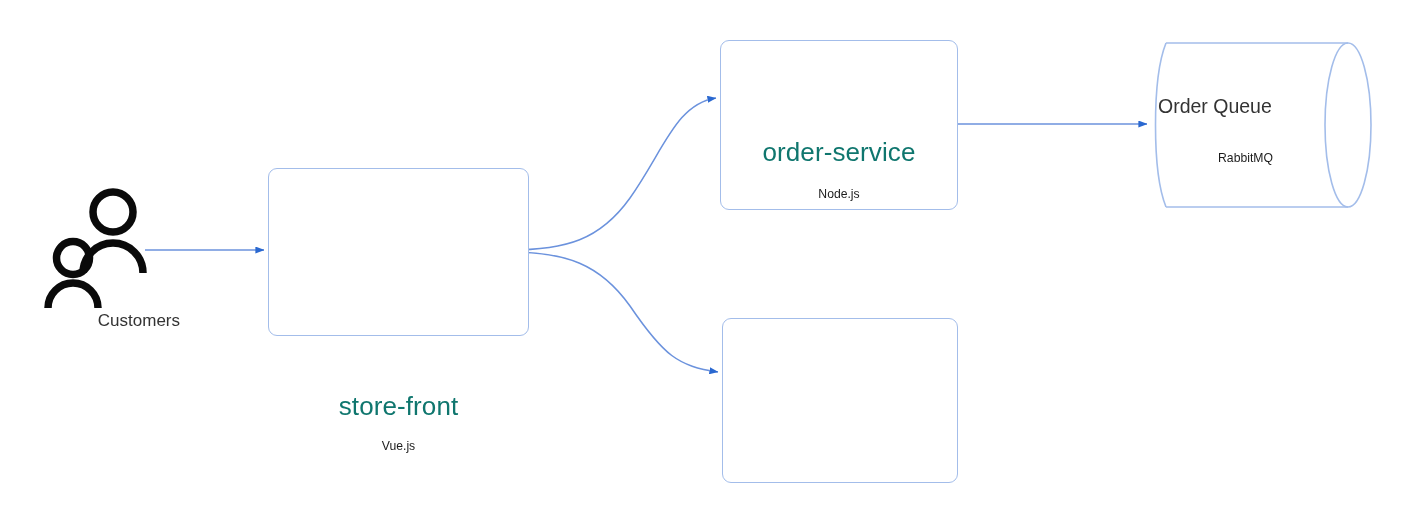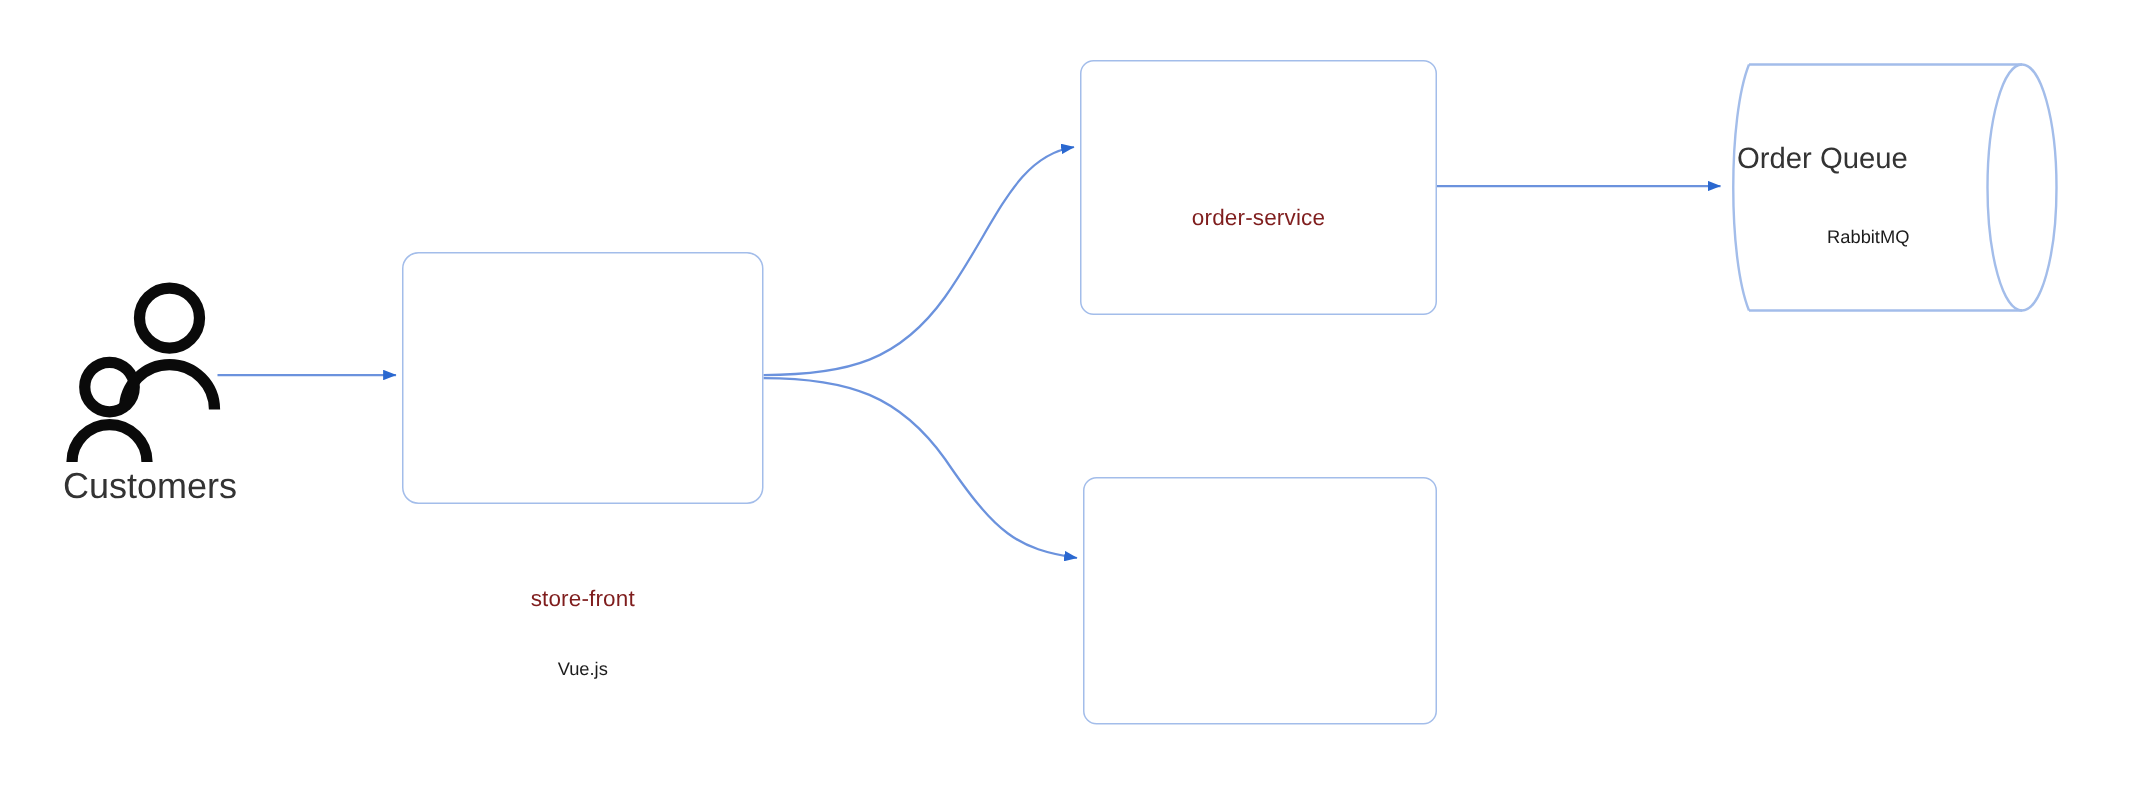--- a/index.html
+++ b/index.html
@@ -34,36 +34,36 @@
     box-sizing: border-box;
     border: 1.6px solid #a3bdea;
     border-radius: 9px;
     background: #ffffff;
   }
   .node-title {
     position: absolute;
     left: 0;
     width: 100%;
     text-align: center;
-    font-size: 15px;
-    color: #7f1d1d;
+    font-size: 26px;
+    color: #0f766e;
     letter-spacing: .1px;
     white-space: nowrap;
   }
   .node-sub {
     position: absolute;
     left: 0;
     width: 100%;
     text-align: center;
     font-size: 12.2px;
     color: #1c1c1c;
     white-space: nowrap;
   }
 
-  #node-store-front { left: 268px;  top: 168px; width: 241px; height: 168px; border-radius: 11px; }
+  #node-store-front { left: 268px;  top: 168px; width: 261px; height: 168px; }
   #node-store-front .node-title { top: 222px; }
   #node-store-front .node-sub   { top: 270px; }
 
   #node-order-service { left: 720px; top: 40px; width: 238px; height: 170px; }
   #node-order-service .node-title { top: 96px; }
   #node-order-service .node-sub   { top: 146px; }
 
   #node-product-service { left: 722px; top: 318px; width: 236px; height: 165px; }
 
   
@@ -98,25 +98,25 @@
   
   #actor-customers {
     position: absolute;
     left: 30px;
     top: 180px;
     width: 160px;
     height: 160px;
   }
   #actor-customers .actor-label {
     position: absolute;
-    left: 12px;
+    left: 0;
     top: 131px;
     width: 150px;
-    text-align: left;
-    font-size: 24px;
+    text-align: right;
+    font-size: 17px;
     color: #333333;
     white-space: nowrap;
   }
 </style>
 </head>
 <body>
 
 <div id="canvas">
 
   <svg id="wires" viewBox="0 0 1424 525" width="1424" height="525" xmlns="http://www.w3.org/2000/svg">
@@ -149,20 +149,21 @@
     <div class="actor-label">Customers</div>
   </div>
 
   <div class="node" id="node-store-front">
     <div class="node-title">store-front</div>
     <div class="node-sub">Vue.js</div>
   </div>
 
   <div class="node" id="node-order-service">
     <div class="node-title">order-service</div>
+    <div class="node-sub">Node.js</div>
   </div>
 
   <div class="node" id="node-product-service">
     
     
   </div>
 
   <div id="node-order-queue">
     <svg width="230" height="180" viewBox="0 0 230 180" xmlns="http://www.w3.org/2000/svg">
 

